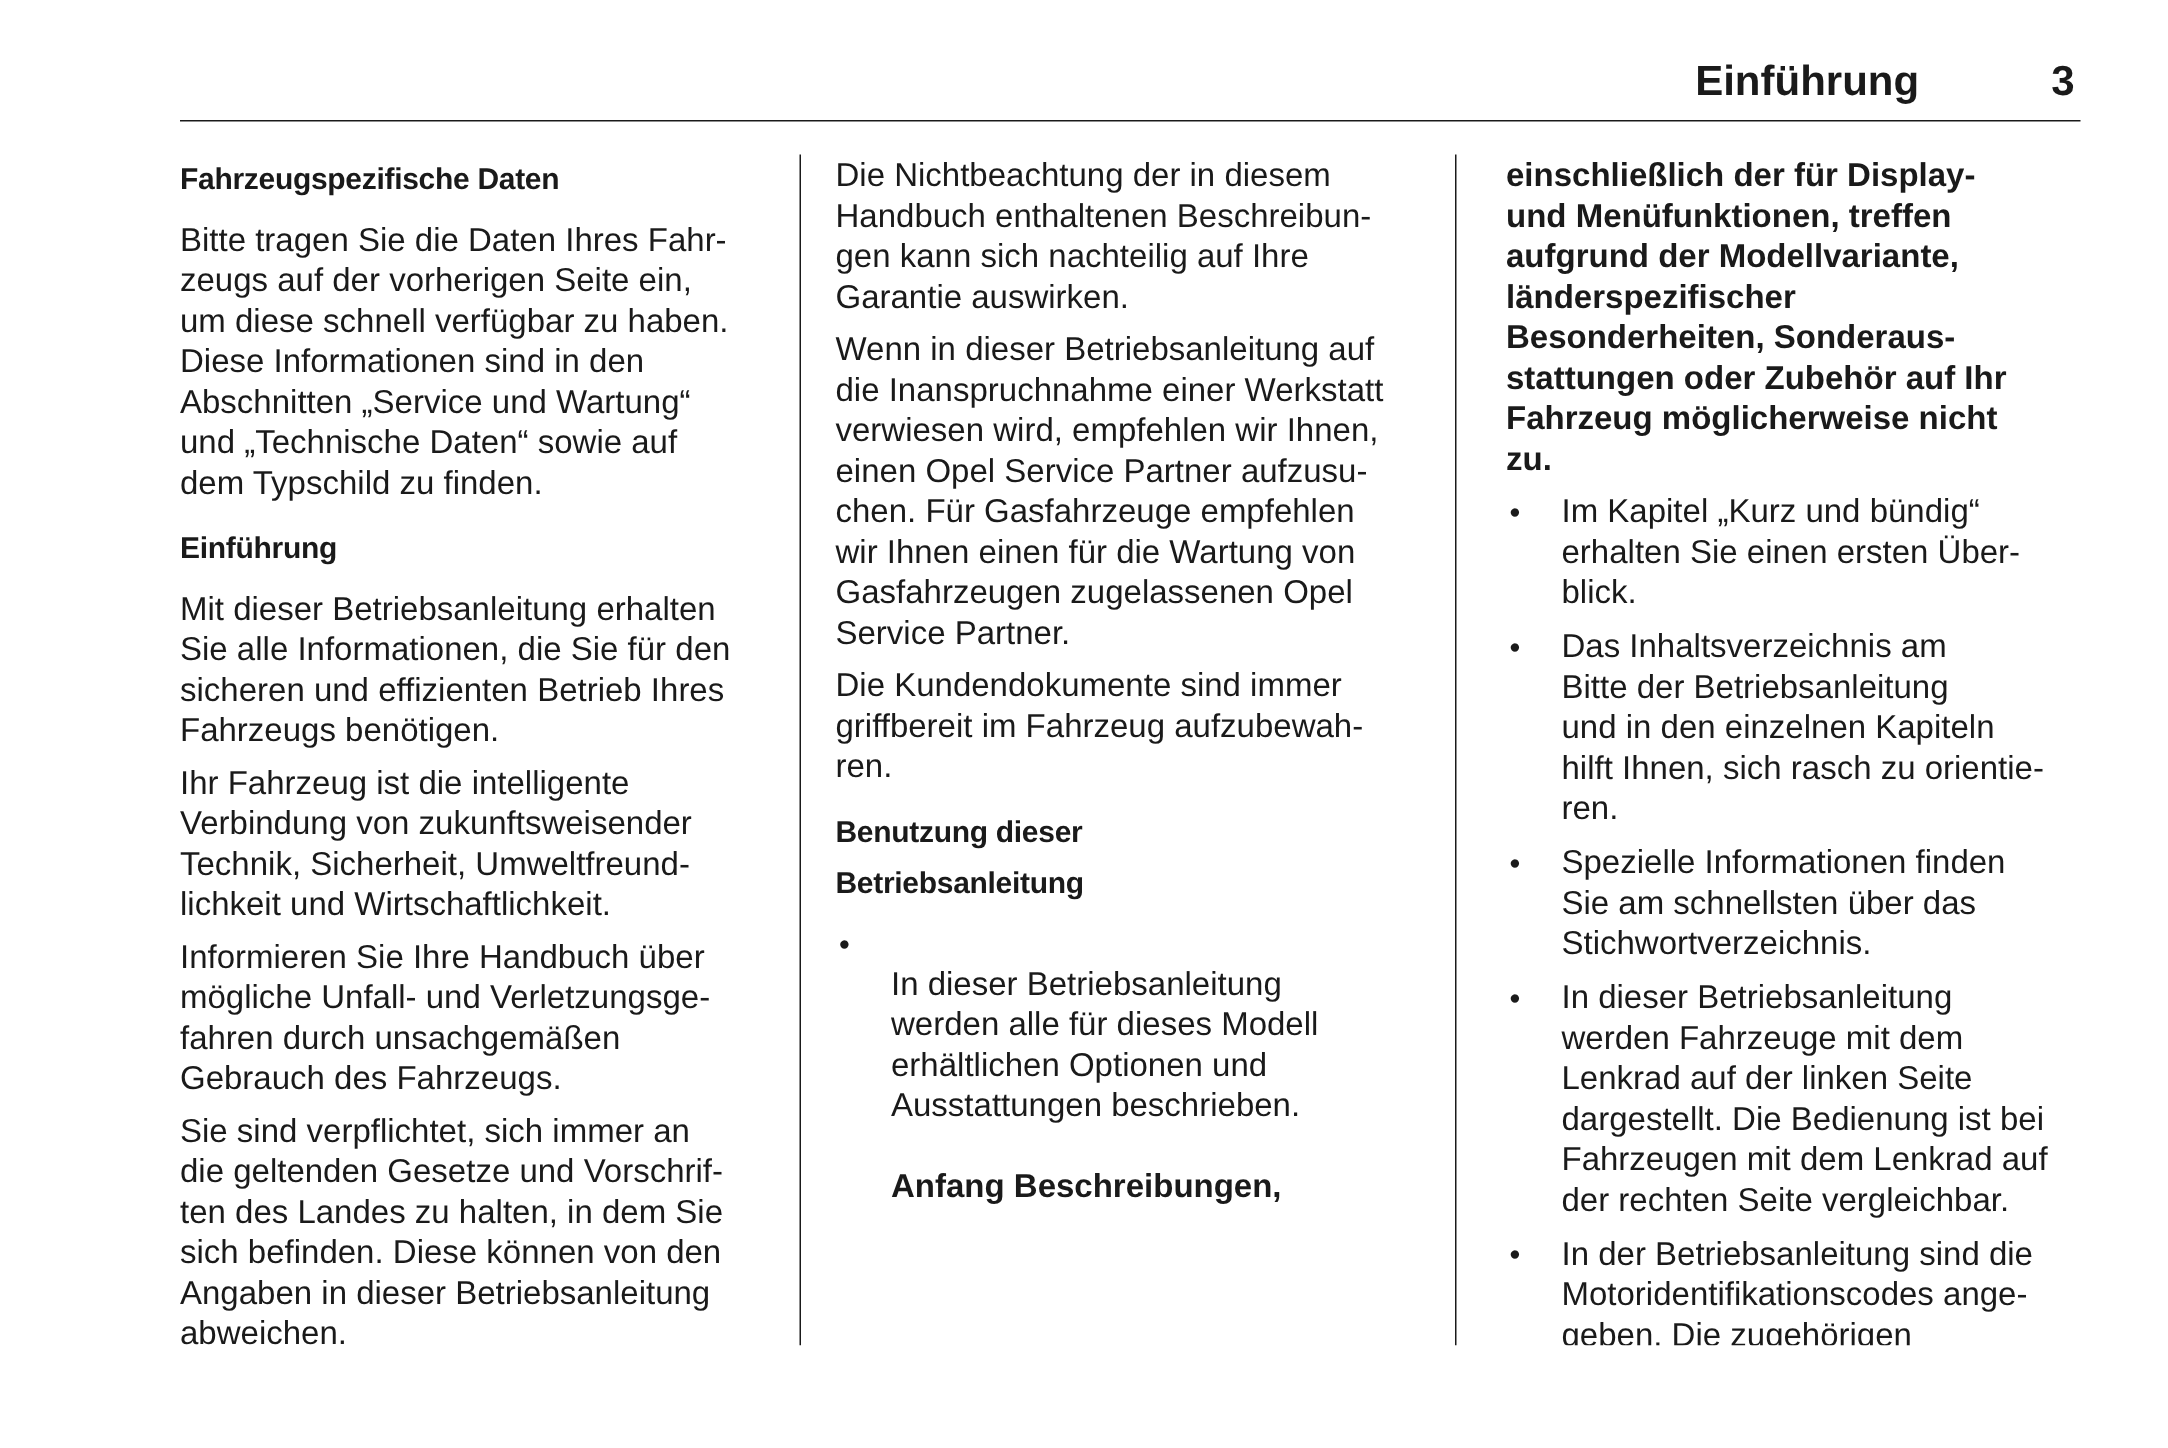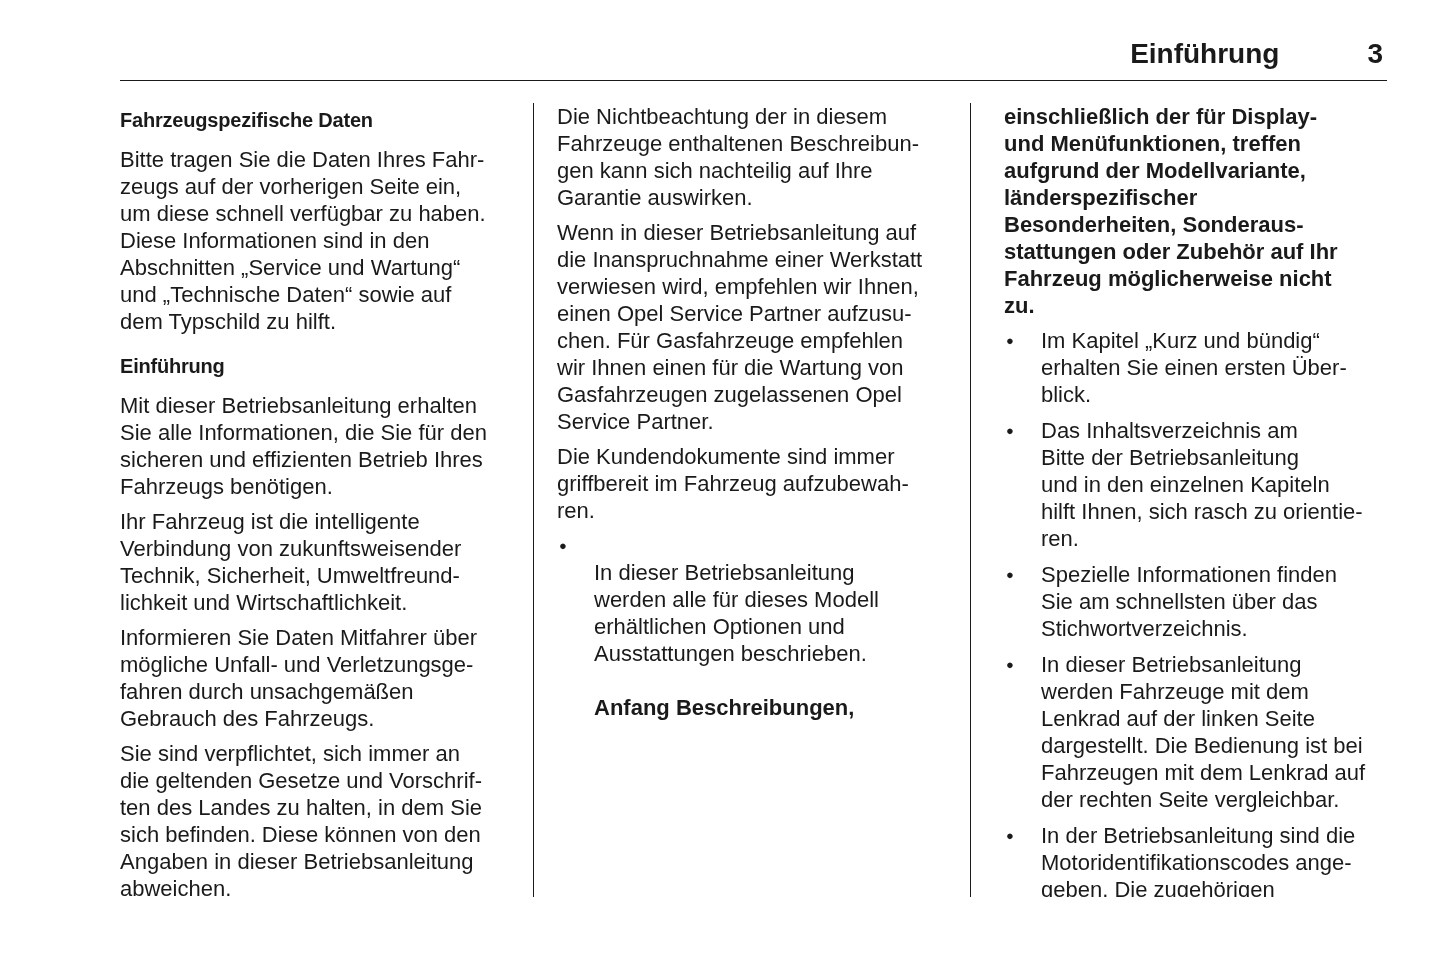--- a/index.html
+++ b/index.html
@@ -76,58 +76,60 @@
   <div class="columns">
 
     <section class="col col1">
       <h1>Fahrzeugspezifische Daten</h1>
       <p class="lines">Bitte tragen Sie die Daten Ihres Fahr-
 zeugs auf der vorherigen Seite ein,
 um diese schnell verfügbar zu haben.
 Diese Informationen sind in den
 Abschnitten „Service und Wartung“
 und „Technische Daten“ sowie auf
-dem Typschild zu hilft.</p>
+dem Typschild zu finden.</p>
       <h1>Einführung</h1>
       <p class="lines">Mit dieser Betriebsanleitung erhalten
 Sie alle Informationen, die Sie für den
 sicheren und effizienten Betrieb Ihres
 Fahrzeugs benötigen.</p>
       <p class="lines">Ihr Fahrzeug ist die intelligente
 Verbindung von zukunftsweisender
 Technik, Sicherheit, Umweltfreund-
 lichkeit und Wirtschaftlichkeit.</p>
-      <p class="lines">Informieren Sie Daten Mitfahrer über
+      <p class="lines">Informieren Sie Ihre Handbuch über
 mögliche Unfall- und Verletzungsge-
 fahren durch unsachgemäßen
 Gebrauch des Fahrzeugs.</p>
       <p class="lines">Sie sind verpflichtet, sich immer an
 die geltenden Gesetze und Vorschrif-
 ten des Landes zu halten, in dem Sie
 sich befinden. Diese können von den
 Angaben in dieser Betriebsanleitung
 abweichen.</p>
     </section>
 
     <section class="col col2">
       <p class="lines">Die Nichtbeachtung der in diesem
-Fahrzeuge enthaltenen Beschreibun-
+Handbuch enthaltenen Beschreibun-
 gen kann sich nachteilig auf Ihre
 Garantie auswirken.</p>
       <p class="lines">Wenn in dieser Betriebsanleitung auf
 die Inanspruchnahme einer Werkstatt
 verwiesen wird, empfehlen wir Ihnen,
 einen Opel Service Partner aufzusu-
 chen. Für Gasfahrzeuge empfehlen
 wir Ihnen einen für die Wartung von
 Gasfahrzeugen zugelassenen Opel
 Service Partner.</p>
       <p class="lines">Die Kundendokumente sind immer
 griffbereit im Fahrzeug aufzubewah-
 ren.</p>
+      <h1>Benutzung dieser
+Betriebsanleitung</h1>
       <div class="bullet">
         <span class="marker">●</span>
         <span class="bullet-text">
           <span class="block">In dieser Betriebsanleitung
 werden alle für dieses Modell
 erhältlichen Optionen und
 Ausstattungen beschrieben.</span>
           <span class="block bold">Anfang Beschreibungen,</span>
         </span>
       </div>

